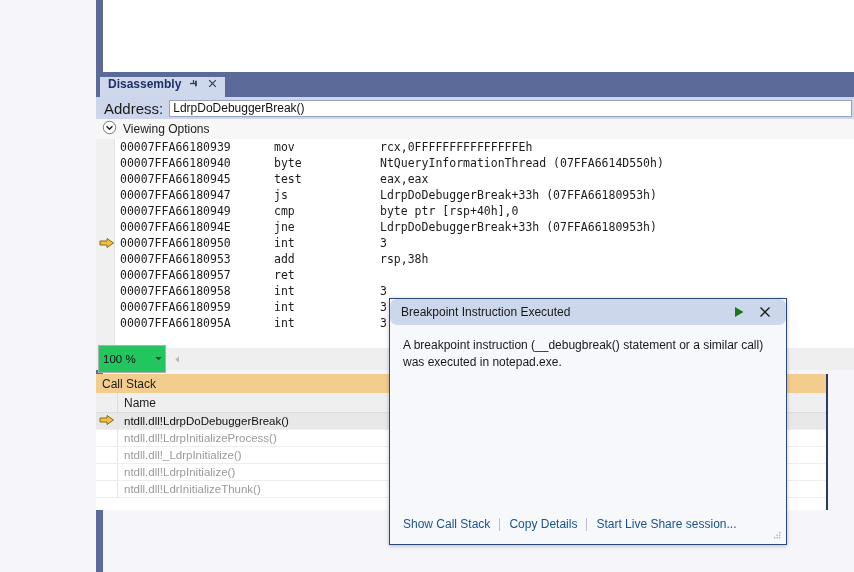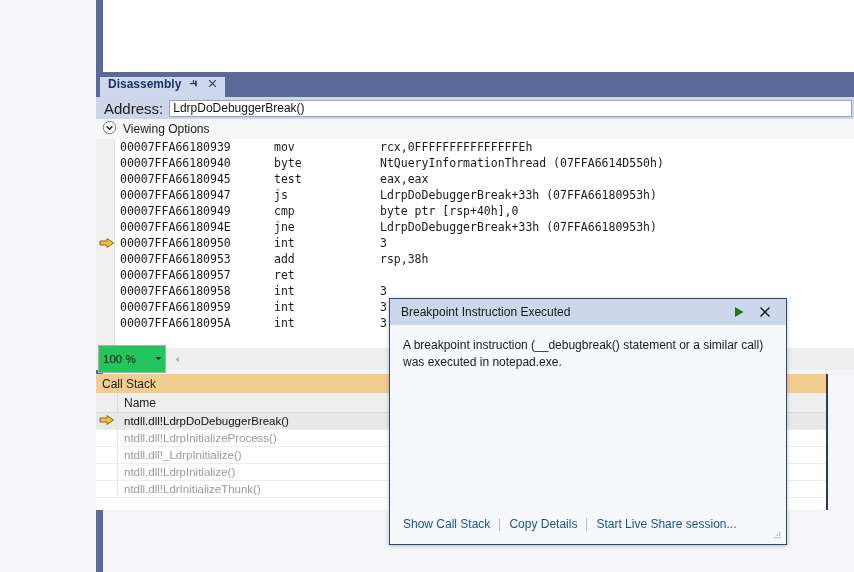--- a/index.html
+++ b/index.html
@@ -123,21 +123,21 @@
   }
 
   
   #bp-dialog{
     position:absolute;left:389px;top:298px;width:398px;height:247px;
     background:#f7f8fc;border:1px solid #2a4a7c;box-sizing:border-box;
     box-shadow:0 1px 4px rgba(0,0,0,.25);
   }
   #bp-titlebar{
     height:26px;background:#ccd7ec;display:flex;align-items:center;
-    padding:0 8px 0 11px;box-sizing:border-box;
+    padding:0 8px 0 11px;box-sizing:border-box;border-radius:7px;
   }
   #bp-title{flex:1;font-size:12px;color:#17181a;}
   #bp-continue-btn,#bp-close-btn{
     width:26px;height:22px;display:flex;align-items:center;justify-content:center;
   }
   #bp-body{padding:12px 13px 0 13px;}
   #bp-message{font-size:12px;color:#17181a;line-height:17px;max-width:365px;}
   #bp-footer{
     position:absolute;left:0;bottom:0;width:396px;height:40px;
     display:flex;align-items:center;padding-left:13px;box-sizing:border-box;gap:0;

